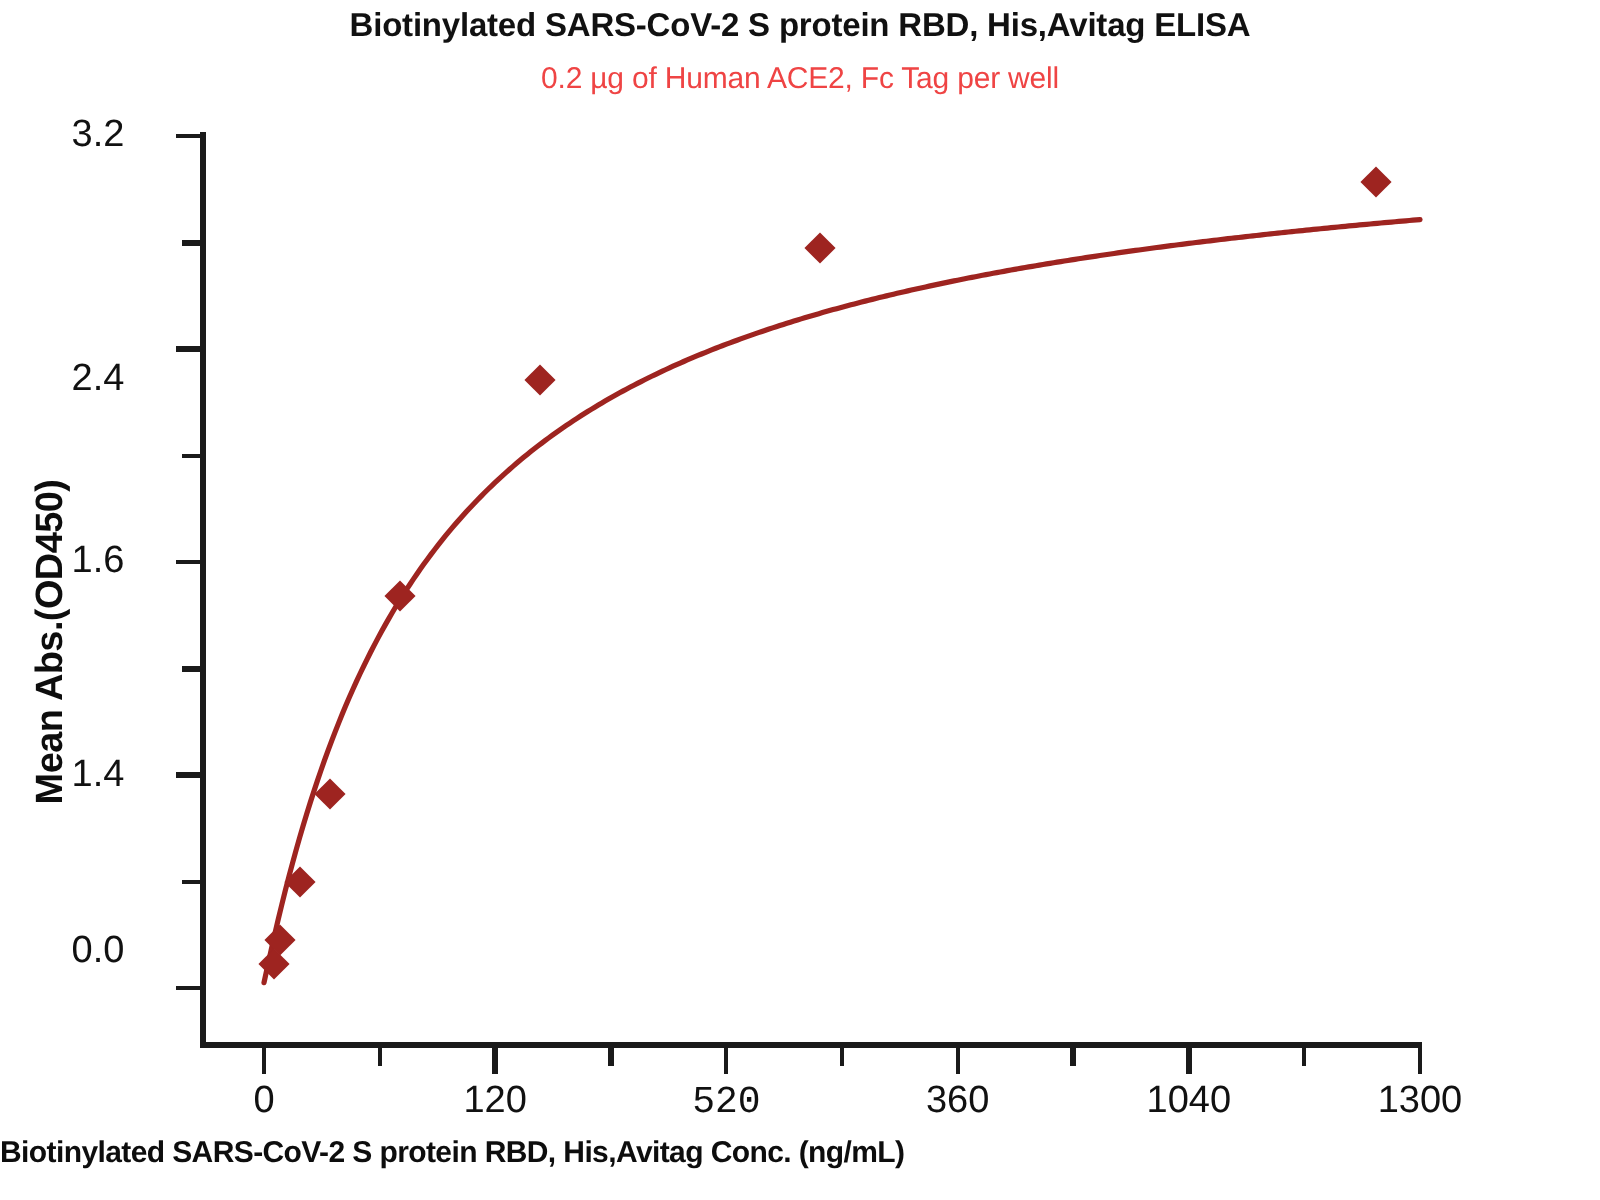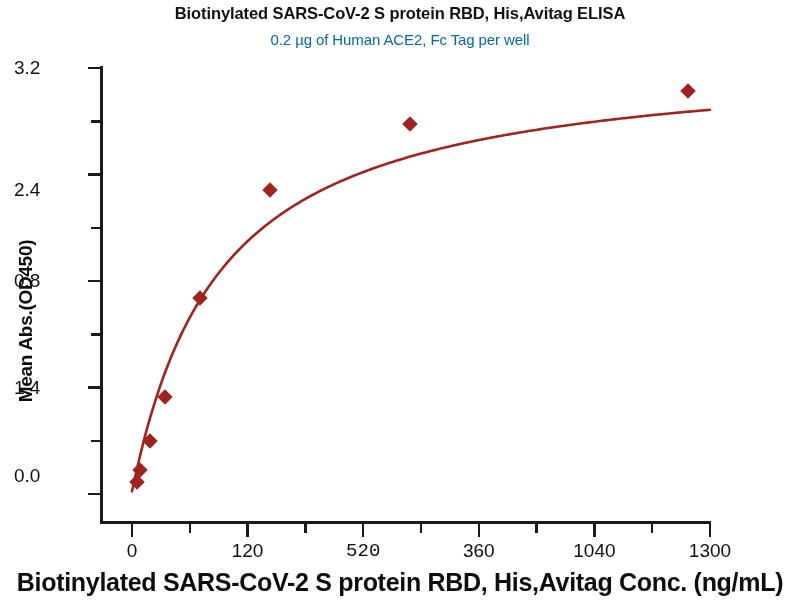--- a/index.html
+++ b/index.html
@@ -7,53 +7,53 @@
     width:800px;height:600px;background:#ffffff;overflow:hidden;
     font-family:"Liberation Sans",sans-serif;color:#000;
   }
   #root{position:relative;width:800px;height:600px;}
 
   .title{
     position:absolute;left:0;width:800px;text-align:center;
     font-weight:bold;color:#111;
   }
   #chart-title{top:4px;font-size:16.5px;letter-spacing:-0.1px;}
-  #chart-subtitle{top:31px;font-size:15px;font-weight:normal;color:#0369a1;letter-spacing:-0.1px;}
+  #chart-subtitle{top:31px;font-size:15px;font-weight:normal;color:#ef4444;letter-spacing:-0.1px;}
 
   
   #plot{position:absolute;left:0;top:0;width:800px;height:600px;}
 
   .axis-line{position:absolute;background:#1a1a1a;}
   #y-axis{left:100px;top:66px;width:3px;height:458px;}
   #x-axis{left:100px;top:521px;width:611px;height:3px;}
 
   .tick{position:absolute;background:#1a1a1a;}
   .ytick-major{left:88px;width:13px;height:2.5px;}
   .ytick-minor{left:91px;width:10px;height:2.5px;}
   .xtick-major{top:524px;width:2.5px;height:13px;}
   .xtick-minor{top:524px;width:2.5px;height:9px;}
 
   .ylabel-tick{
-    position:absolute;right:716px;text-align:left;width:70px;
+    position:absolute;right:716px;text-align:center;width:70px;
     font-size:19px;color:#111;transform:translateY(-50%);
   }
   .xlabel-tick{
     position:absolute;top:540px;text-align:center;width:90px;
     font-size:19px;color:#111;transform:translateX(-50%);
   }
 
   #y-axis-title{
     position:absolute;left:-104px;top:310px;width:260px;
     text-align:center;font-size:19px;font-weight:bold;color:#0d0d0d;
     transform:rotate(-90deg);transform-origin:center center;
     letter-spacing:-0.3px;
   }
   #x-axis-title{
-    position:absolute;left:0;top:568px;width:800px;text-align:center;
-    font-size:25px;font-weight:bold;color:#0d0d0d;letter-spacing:-0.3px;
+    position:absolute;left:0;top:568px;width:800px;
+    font-size:15px;font-weight:bold;color:#0d0d0d;letter-spacing:-0.3px;
   }
 
   #curve-svg{position:absolute;left:0;top:0;width:800px;height:600px;}
   .marker{
     position:absolute;width:11px;height:11px;background:#9E2420;
     transform:translate(-50%,-50%) rotate(45deg);
   }
 </style>
 </head>
 <body>
@@ -87,21 +87,21 @@
         <div class="tick xtick-minor" style="left: 419.75px;"></div>
         <div class="tick xtick-major" style="left: 477.55px;"></div>
         <div class="tick xtick-minor" style="left: 535.35px;"></div>
         <div class="tick xtick-major" style="left: 593.15px;"></div>
         <div class="tick xtick-minor" style="left: 650.95px;"></div>
         <div class="tick xtick-major" style="left: 708.75px;"></div>
       </div>
     <div id="y-tick-labels">
         <div class="ylabel-tick" style="top: 476px;">0.0</div>
         <div class="ylabel-tick" style="top: 387.5px;">1.4</div>
-        <div class="ylabel-tick" style="top: 281px;">0.8</div>
+        <div class="ylabel-tick" style="top: 281px;">1.6</div>
         <div class="ylabel-tick" style="top: 190px;">2.4</div>
         <div class="ylabel-tick" style="top: 68px;">3.2</div>
       </div>
     <div id="x-tick-labels">
         <div class="xlabel-tick" style="left: 132px;">0</div>
         <div class="xlabel-tick" style="left: 247.6px;">120</div>
         <div class="xlabel-tick" style="left: 363.2px; font-family: Liberation Mono, monospace;">520</div>
         <div class="xlabel-tick" style="left: 478.8px;">360</div>
         <div class="xlabel-tick" style="left: 594.4px;">1040</div>
         <div class="xlabel-tick" style="left: 710px;">1300</div>

